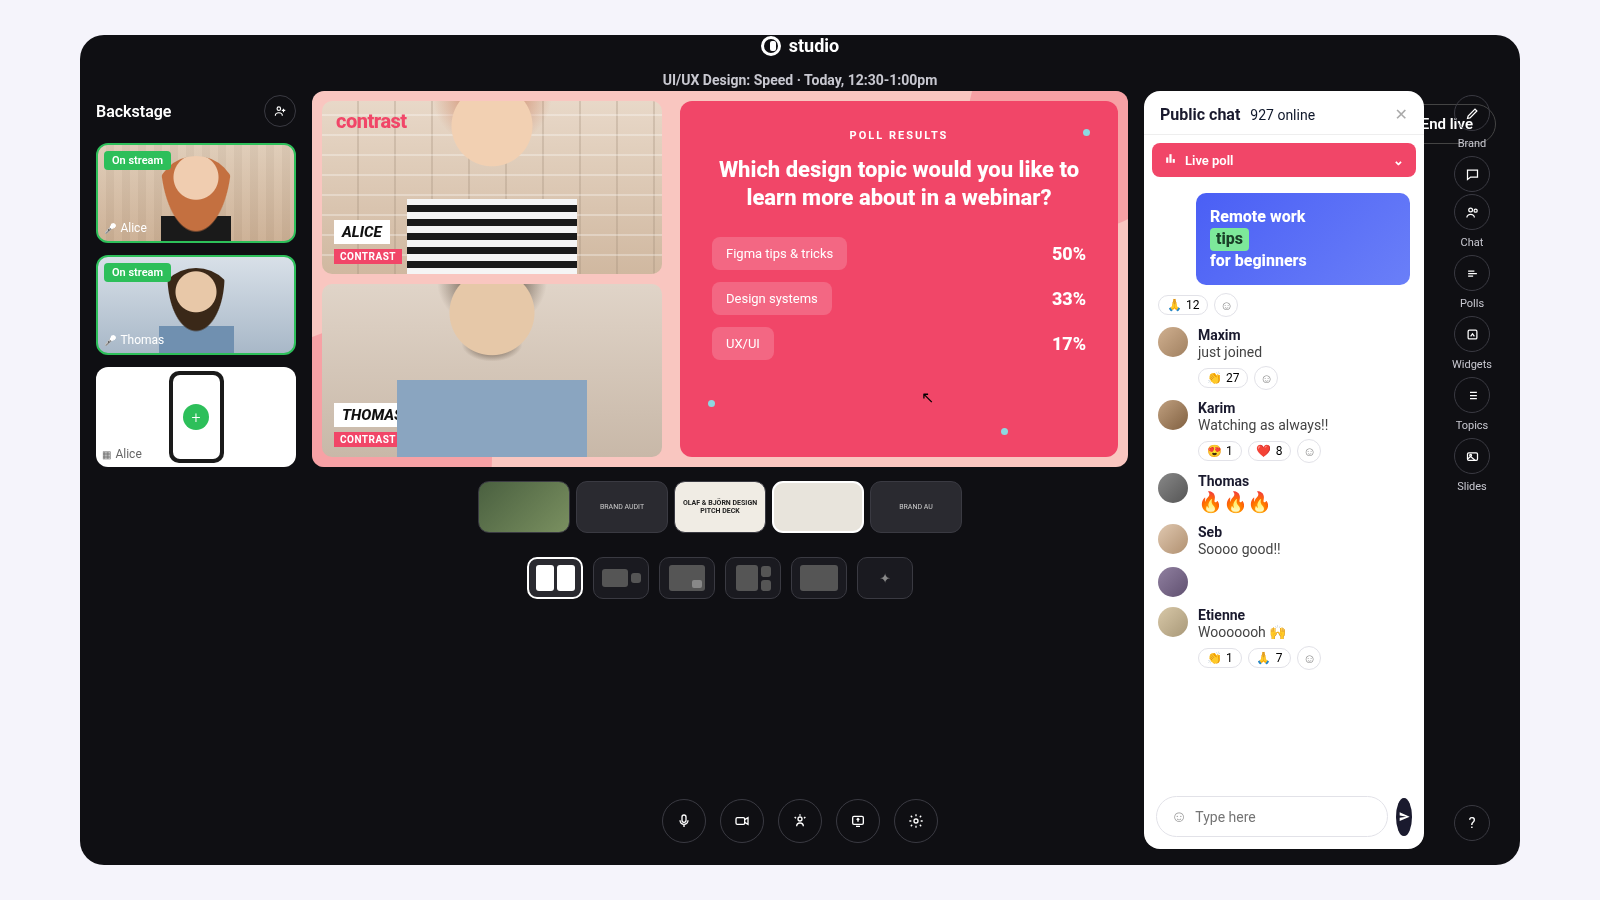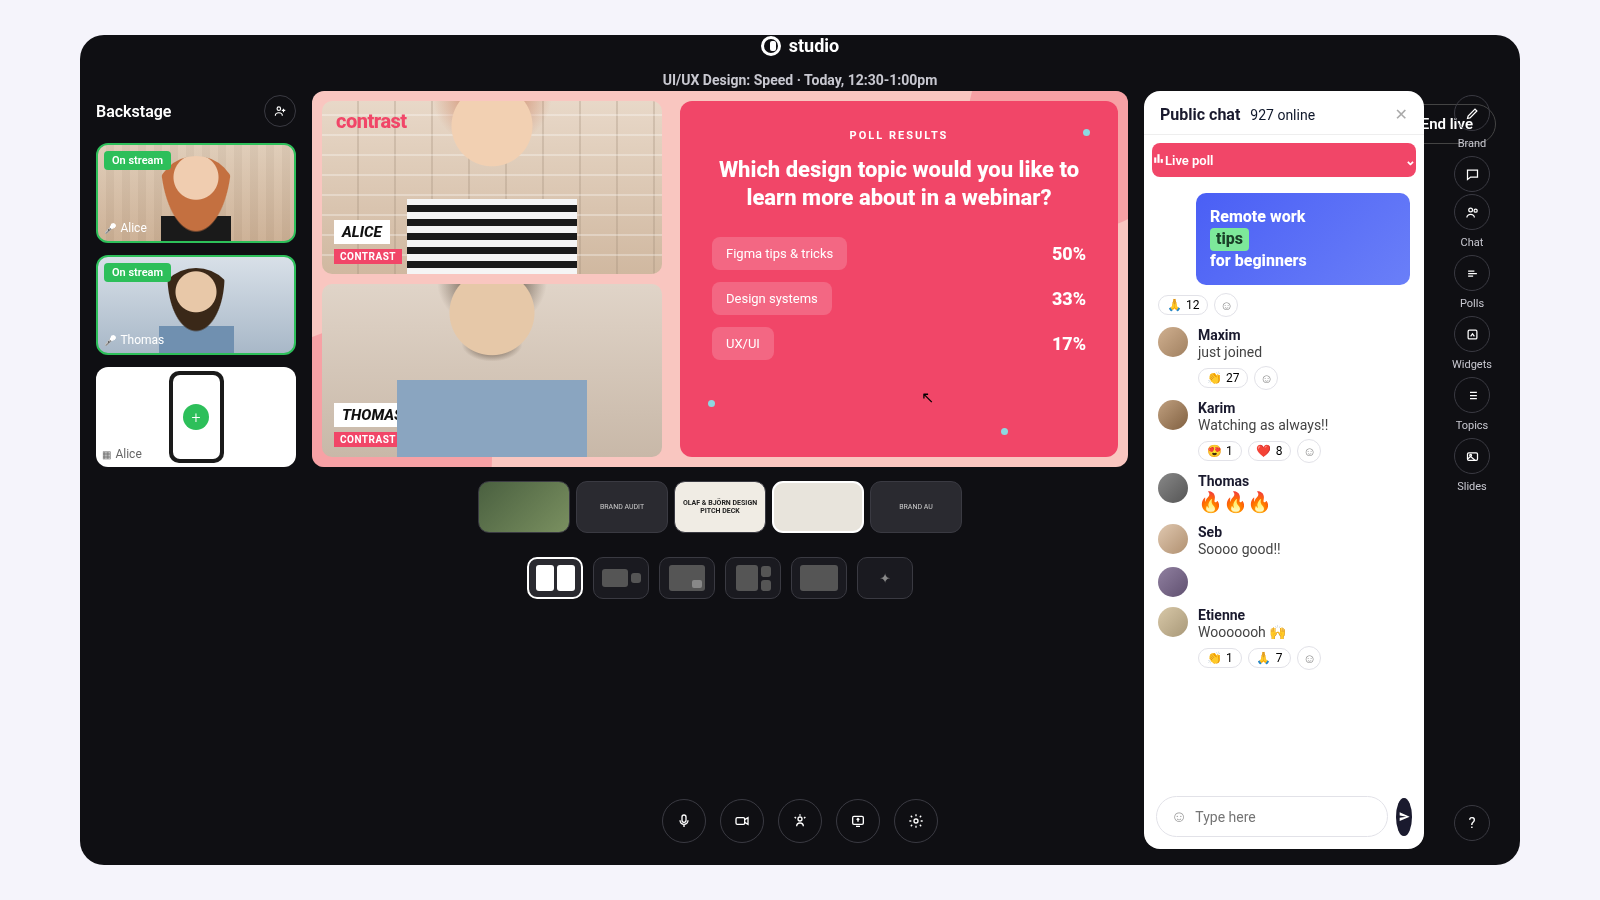--- a/index.html
+++ b/index.html
@@ -84,21 +84,21 @@
 
 .controls { position:absolute; bottom:22px; left:50%; transform:translateX(-50%); display:flex; gap:14px; }
 .ctrl { width:44px; height:44px; border-radius:50%; border:1px solid #3a3a42; background:transparent; color:#fff; display:flex; align-items:center; justify-content:center; cursor:pointer; font-size:16px; }
 
 
 .chat { width:280px; background:#fff; border-radius:16px; display:flex; flex-direction:column; overflow:hidden; }
 .chat-head { padding:14px 16px 10px; display:flex; align-items:center; gap:10px; border-bottom:1px solid #eee;}
 .chat-title { font-weight:700; font-size:16px; color:#1a1a2e; }
 .chat-online { color:#0f172a; font-size:14px; }
 .chat-close { margin-left:auto; color:#aaa; background:none; border:none; font-size:16px; cursor:pointer; }
-.livepoll { margin:8px; background:#f14668; color:#fff; border-radius:8px; padding:9px 0; display:flex; align-items:center; font-size:13px; font-weight:600; cursor:pointer;text-align:center; }
+.livepoll { margin:8px; background:#f14668; color:#fff; border-radius:8px; padding:9px 12px; display:flex; align-items:center; gap:8px; font-size:13px; font-weight:600; cursor:pointer;text-align:center; }
 .livepoll .chev { margin-left:auto; }
 .messages { flex:1; overflow-y:auto; padding:4px 14px; }
 .promo { background:linear-gradient(135deg,#4a5ff5,#6a7ff8); border-radius:10px; padding:14px; color:#fff; font-weight:800; font-size:16px; margin:4px 0 8px 38px; line-height:1.3; }
 .promo .tip { background:#7de89a; color:#1a4028; padding:1px 6px; border-radius:4px; display:inline-block; }
 .msg { display:flex; gap:10px; margin:10px 0; }
 .ava { width:30px; height:30px; border-radius:50%; flex-shrink:0; background:#ccc; }
 .msg-body { flex:1; }
 .msg-name { font-weight:700; font-size:14px; color:#1a1a2e; }
 .msg-text { font-size:14px; color:#444; margin-top:1px; }
 .reacts { display:flex; gap:6px; margin-top:6px; align-items:center; }

